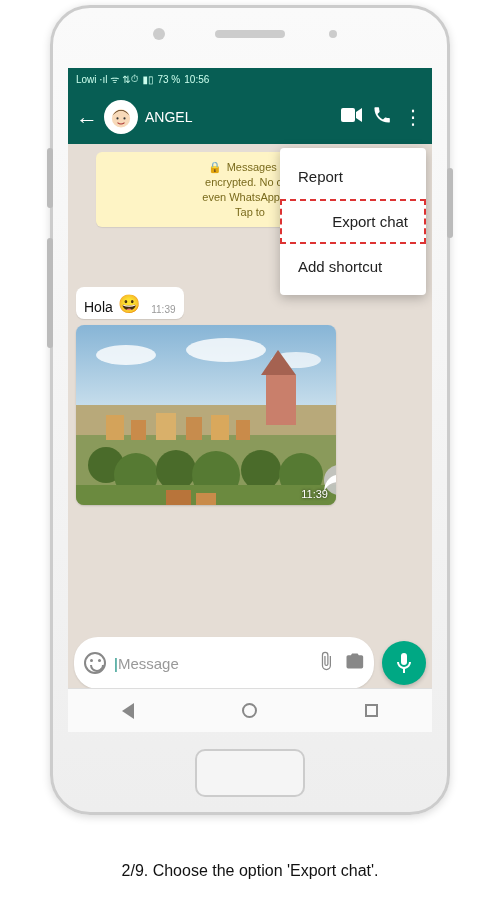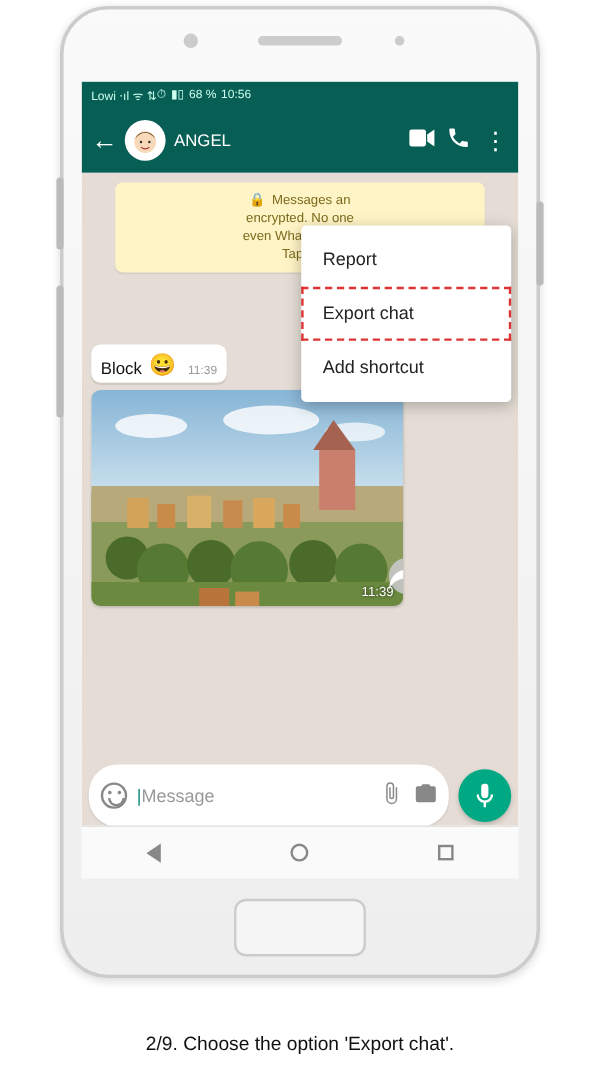--- a/index.html
+++ b/index.html
@@ -103,31 +103,30 @@
     background:rgba(200,200,200,0.9); border-radius:50%;
     display:flex; align-items:center; justify-content:center;
     color:#fff; font-size:14px;
   }
   .img-time {
     position:absolute; right:8px; bottom:5px; color:#fff; font-size:11px;
     text-shadow:0 0 3px rgba(0,0,0,0.8);
   }
   
   .dropdown {
-    position:absolute; top:4px; right:6px; width:175px;
+    position:absolute; top:4px; right:6px; width:146px;
     background:#fff; border-radius:4px;
     box-shadow:0 3px 12px rgba(0,0,0,0.25); padding:6px 0;
     z-index:50;
-    margin-top:40px;
   }
   .dropdown .item {
     padding:14px 18px; font-size:15px; color:#222; cursor:pointer;
   }
   .dropdown .item.highlighted {
-    border:2px dashed #d33; padding:12px 16px;
+    border:2px dashed #d33; padding:12px 16px;text-align:right;
   }
   
   .input-area {
     position:absolute; bottom:44px; left:0; right:0; height:50px;
     background:#E5DDD5; display:flex; align-items:center; padding:0 6px; gap:8px;
   }
   .input-pill {
     flex:1; background:#fff; border-radius:24px; height:52px;
     display:flex; align-items:center; padding:0 10px; gap:8px;
     box-shadow:0 1px 2px rgba(0,0,0,0.1);
@@ -187,21 +186,21 @@
     <div class="statusbar">
       <div>
         <span>Lowi</span>
         <span> ⋅ıl</span>
         <span> ᯤ</span>
         <span> ⇅</span>
       </div>
       <div class="right">
         <span>⏱</span>
         <span>▮▯</span>
-        <span>68 %</span>
+        <span>73 %</span>
         <span>10:56</span>
       </div>
     </div>
 
     <div class="chat-header">
       <span class="back-arrow">←</span>
       <span class="avatar">
         <svg viewBox="0 0 40 40">
           <circle cx="20" cy="20" r="20" fill="#fff"></circle>
           <circle cx="20" cy="22" r="13" fill="#f7d9b9"></circle>
@@ -229,21 +228,21 @@
     <div class="chat-body">
       <div class="enc-banner">
         <span class="lock">🔒</span>
         <span style="white-space:pre-line;">Messages an
 encrypted. No one
 even WhatsApp, ca
 Tap to</span>
       </div>
 
       <div class="msg-in">
-        <span class="text">Block</span>
+        <span class="text">Hola</span>
         <span class="emoji">😀</span>
         <span class="time">11:39</span>
       </div>
 
       <div class="img-msg">
         <svg viewBox="0 0 260 180" preserveAspectRatio="xMidYMid slice">
           <defs>
             <linearGradient id="sky" x1="0" y1="0" x2="0" y2="1">
               <stop offset="0" stop-color="#87b5d6"></stop>
               <stop offset="1" stop-color="#cde2ee"></stop>

